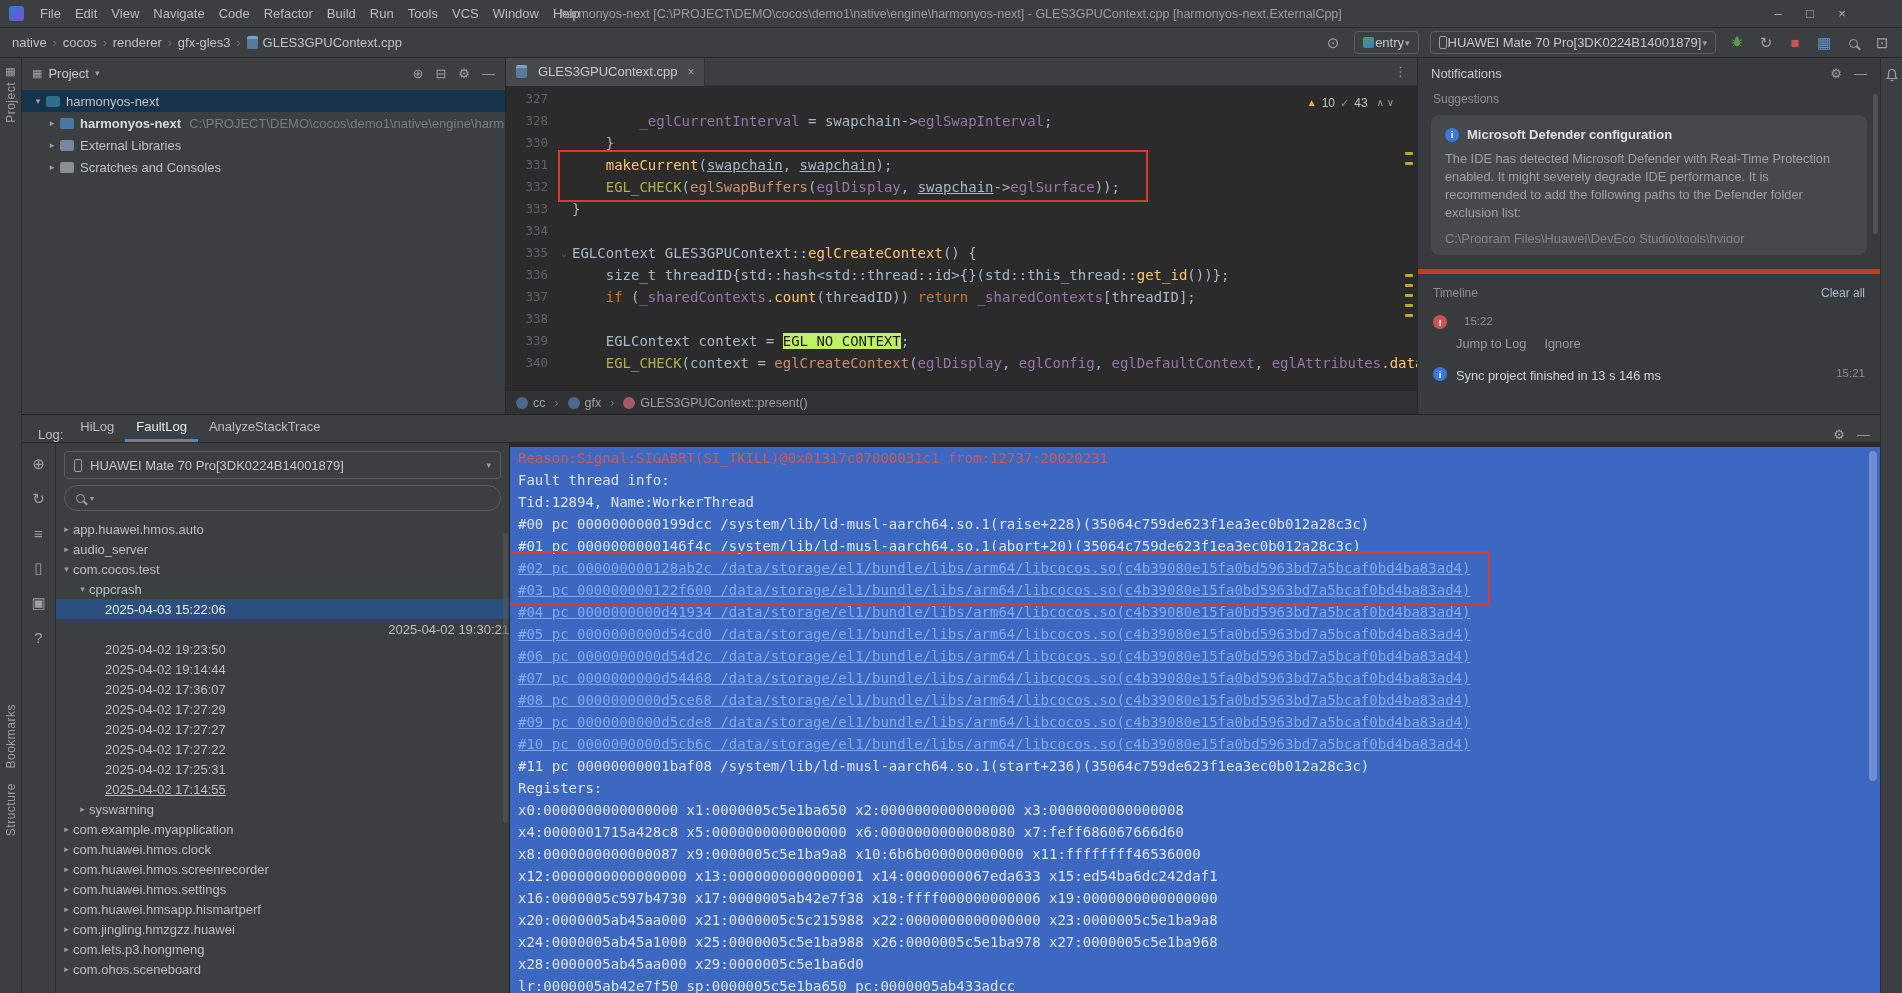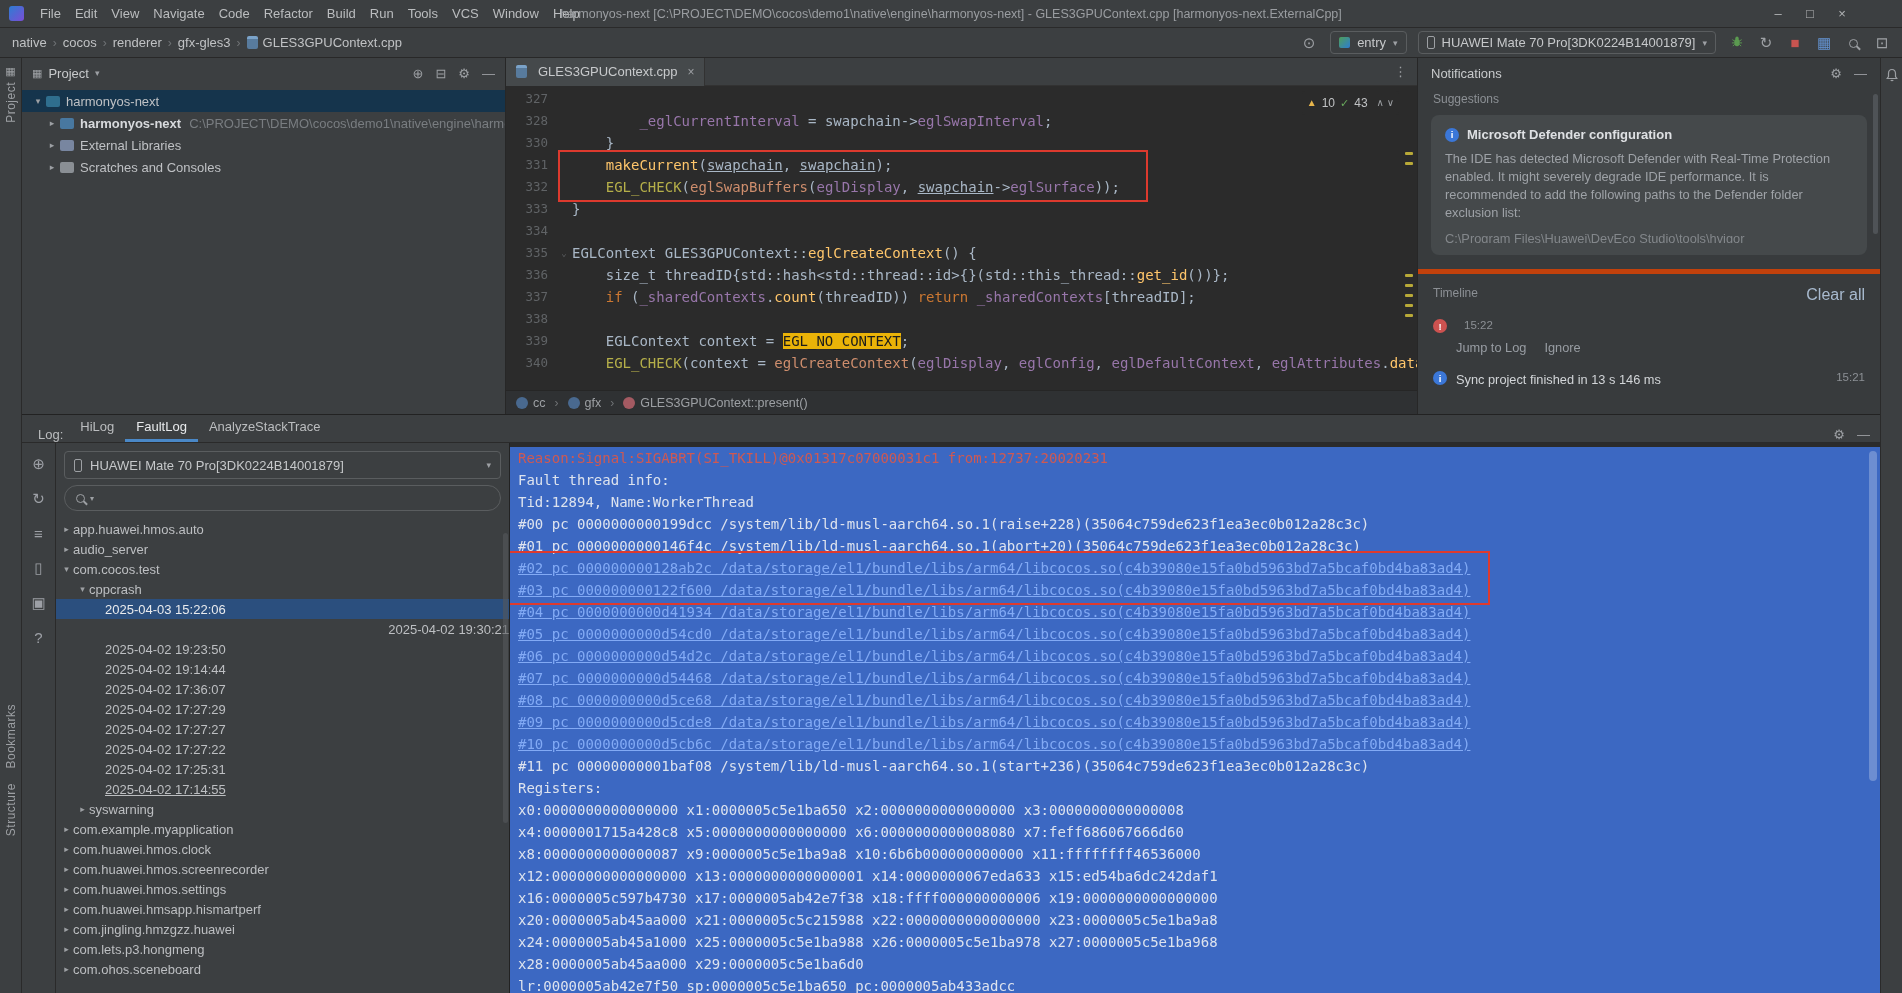--- a/index.html
+++ b/index.html
@@ -16,21 +16,21 @@
 .win-controls{margin-left:auto;display:flex;margin-right:44px}
 .win-btn{width:32px;text-align:center;line-height:28px;color:#b2b4b6;font-size:13px}
 
 
 .navbar{height:30px;background:#3c3f41;border-bottom:1px solid #282828;display:flex;align-items:center;padding:0 10px;flex:none}
 .nav-crumbs{display:flex;align-items:center}
 .crumb{color:#c0c2c4;padding:0 2px;display:inline-flex;align-items:center}
 .crumb-sep{color:#6f7275;padding:0 4px;font-size:12px}
 .file-ic{display:inline-block;width:11px;height:13px;border-radius:2px;background:#587b9d;margin-right:5px;flex:none;border-top:3px solid #7ba3c9}
 .nav-right{margin-left:auto;display:flex;align-items:center;gap:11px}
-.combo{display:flex;align-items:center;gap:7px;border:1px solid #5a5d5f;border-radius:4px;height:23px;padding:0 8px;color:#c6c8ca;white-space:nowrap}
+.combo{display:flex;align-items:center;gap:1px;border:1px solid #5a5d5f;border-radius:4px;height:23px;padding:0 8px;color:#c6c8ca;white-space:nowrap}
 .combo .chev{color:#9da0a4;font-size:9px}
 .entry-ic{width:11px;height:11px;border-radius:2px;background:linear-gradient(135deg,#4f9e58,#2d7dd2);flex:none}
 .tool-ic{font-size:15px;color:#9da0a4;width:20px;text-align:center;line-height:20px}
 .nav-icons{display:flex;align-items:center;gap:9px}
 .phone-ic{width:8px;height:13px;border:1px solid #9da0a4;border-radius:2px;flex:none}
 .lens{width:9px;height:9px;border:1.5px solid #9da0a4;border-radius:50%;position:relative;display:inline-block}
 .lens::after{content:"";position:absolute;width:5px;height:1.5px;background:#9da0a4;transform:rotate(45deg);right:-4px;bottom:-2px}
 
 
 .main{flex:1;display:flex;min-height:0}
@@ -66,21 +66,21 @@
 .tab{height:28px;display:flex;align-items:center;gap:6px;padding:0 10px;background:#45494b;color:#c8cacc;border-right:1px solid #323232}
 .tab-close{color:#9da0a4;margin-left:4px;font-size:12px}
 .tab-more{margin-left:auto;color:#9da0a4;padding:0 10px}
 .code{flex:1;position:relative;font-family:"DejaVu Sans Mono","Liberation Mono",monospace;font-size:14px;line-height:22px;padding-top:2px;overflow:hidden}
 .crow{height:22px;display:flex;white-space:pre}
 .gut{width:50px;flex:none;text-align:right;padding-right:8px;color:#606366;font-size:12.5px}
 .fold{width:16px;flex:none;color:#606366;font-size:9px;text-align:center}
 .tk-pl{color:#a9b7c6}.tk-kw{color:#cc7832}.tk-field{color:#9876aa}.tk-fn{color:#ffc66b}
 .tk-macro{color:#b5af49}.tk-call{color:#cf8e6d}
 .tk-ul{color:#a9b7c6;text-decoration:underline}
-.tk-hl{background:#eab308;color:#1c1c1c}
+.tk-hl{background:#bef264;color:#1c1c1c}
 .insp{position:absolute;top:5px;right:18px;display:flex;align-items:center;gap:5px;font-size:12px;color:#c0c2c4;background:rgba(43,43,43,.85);padding:1px 5px;border-radius:3px;font-family:"Liberation Sans",sans-serif}
 .insp .w{color:#e8b64c;font-size:10px}
 .insp .ok{color:#6aab5d;font-size:11px}
 .insp .chevs{color:#9da0a4;font-size:10px;margin-left:4px}
 .scrollmarks{position:absolute;right:2px;top:0;width:10px;height:100%}
 .smark{position:absolute;right:2px;width:8px;height:3px;background:#b8a938;border-radius:1px}
 .crumbbar{height:24px;background:#2f3133;border-top:1px solid #262626;display:flex;align-items:center;padding:0 10px;gap:5px;font-size:12.5px;color:#9da0a4;flex:none}
 .bc-item{display:inline-flex;align-items:center;gap:5px}
 .bc-dot{width:12px;height:12px;border-radius:50%;flex:none}
 .anno{position:absolute;border:2px solid #dd3a2e;pointer-events:none;z-index:4}
@@ -90,21 +90,21 @@
 .nhead{height:30px;display:flex;align-items:center;padding:0 13px;color:#c8cacc;flex:none;gap:8px}
 .nsec-label{color:#8c9095;font-size:12px;padding:4px 15px 9px}
 .ncard{margin:0 13px;background:#45494b;border-radius:8px;padding:12px 14px;overflow:hidden}
 .ncard-title{display:flex;gap:8px;align-items:center;color:#dee0e3;font-weight:bold;margin-bottom:8px;font-size:13px}
 .ninfo-ic{width:14px;height:14px;border-radius:50%;background:#3b77d8;color:#fff;font-size:9.5px;display:inline-flex;align-items:center;justify-content:center;font-weight:bold;flex:none;font-style:normal}
 .nerr-ic{width:14px;height:14px;border-radius:50%;background:#cd5250;color:#fff;font-size:9.5px;display:inline-flex;align-items:center;justify-content:center;font-weight:bold;flex:none}
 .ncard-body{color:#9ea2a7;line-height:18px;font-size:12.8px}
 .ncard-path{color:#83878b;font-size:12.8px;margin-top:9px;height:12px;overflow:hidden}
 .ntl-head{display:flex;padding:12px 15px 8px;align-items:flex-start;border-top:5px solid #c2410c;margin-top:14px}
 .ntl-label{color:#8c9095;font-size:12px}
-.clear-all{margin-left:auto;color:#a8bacf;font-size:16px}
+.clear-all{margin-left:auto;color:#a8bacf;font-size:12px}
 .nitem{display:flex;padding:7px 15px 2px;gap:9px;align-items:flex-start}
 .nitem-text{color:#d2d5d8;line-height:17px;font-size:12.8px;flex:1}
 .nitem-time{color:#8c9095;font-size:11.5px;margin-left:8px;flex:none}
 .nactions{display:flex;gap:18px;padding:5px 15px 9px 38px;color:#989da3;font-size:12.8px}
 .nscroll{position:absolute;right:2px;top:36px;width:5px;height:140px;background:#5a5e62;border-radius:3px;opacity:.7}
 
 
 .bottom{flex:1;display:flex;flex-direction:column;min-height:0;border-top:1px solid #222}
 .btabs{height:28px;background:#3c3f41;display:flex;align-items:flex-end;padding:0 10px;flex:none;border-bottom:1px solid #2a2a2a}
 .blog-label{color:#bbbdbf;padding:0 6px}

